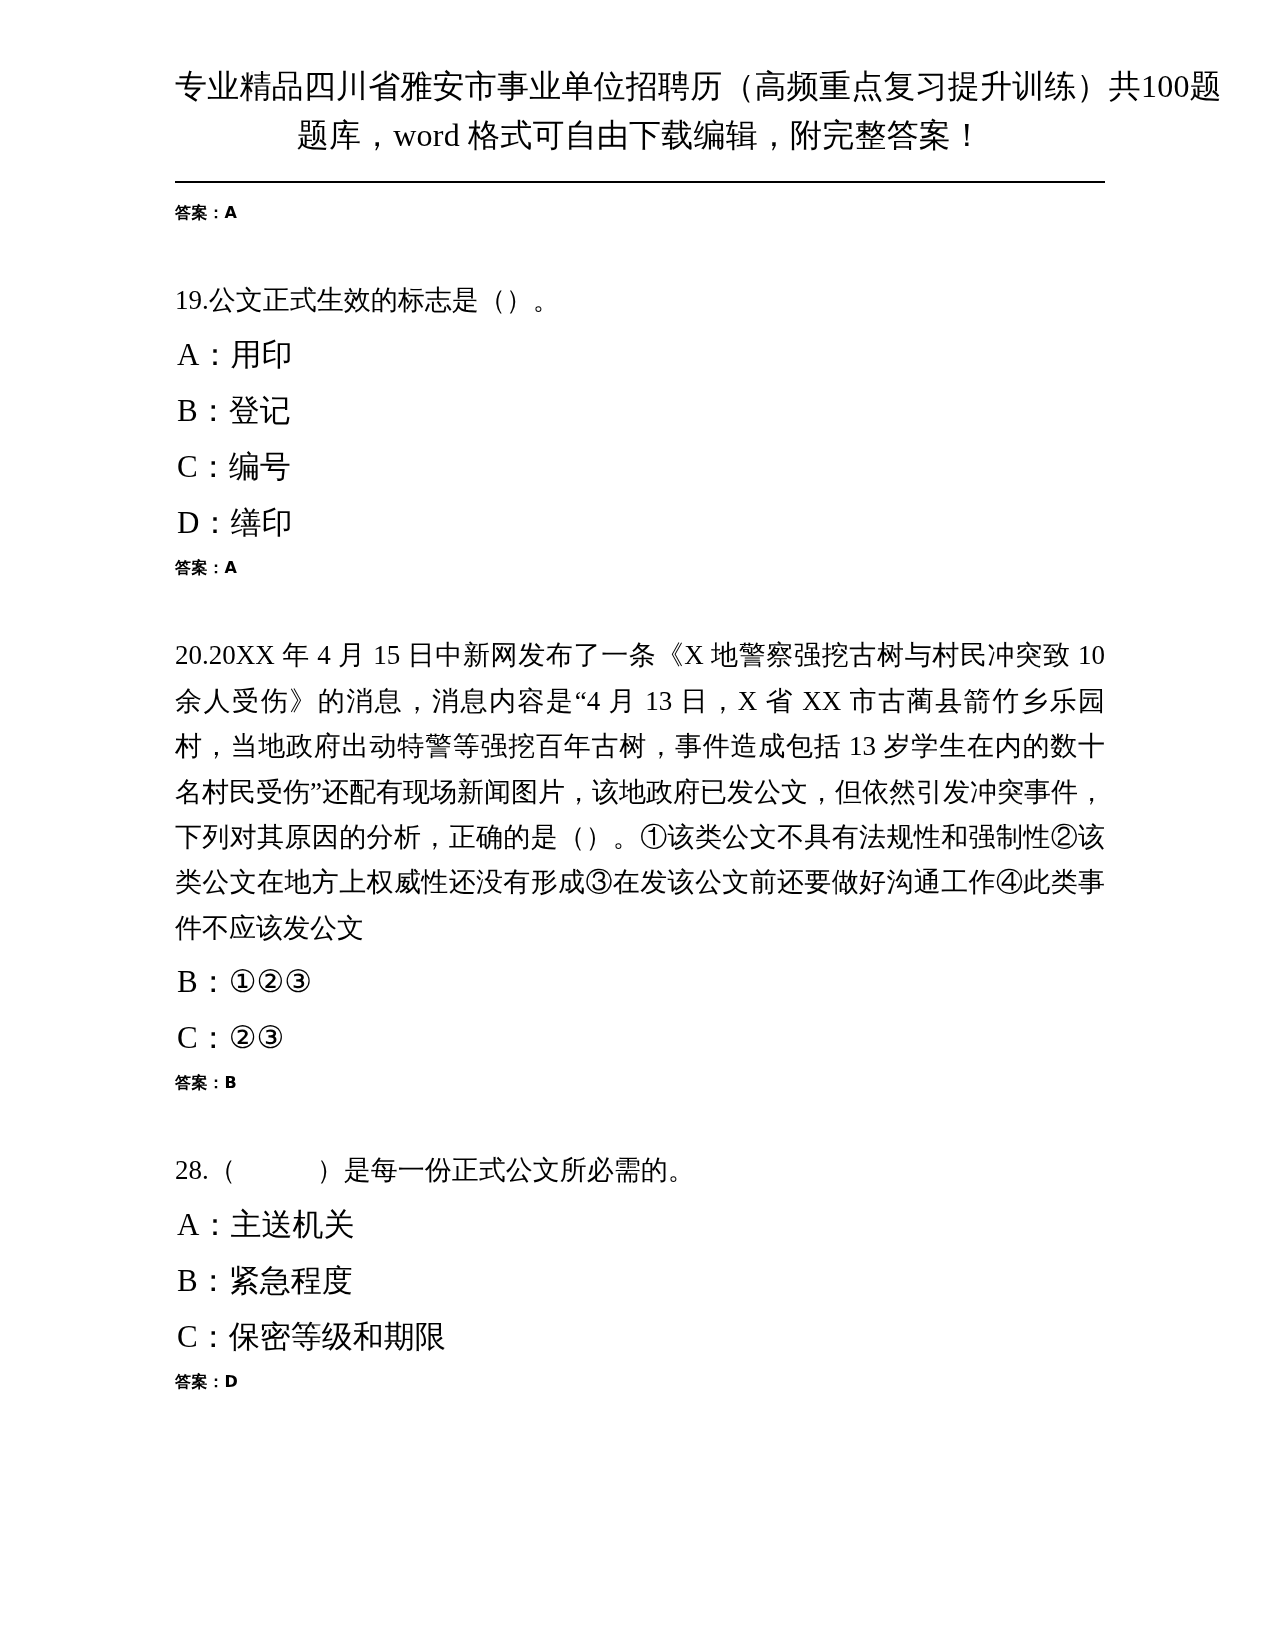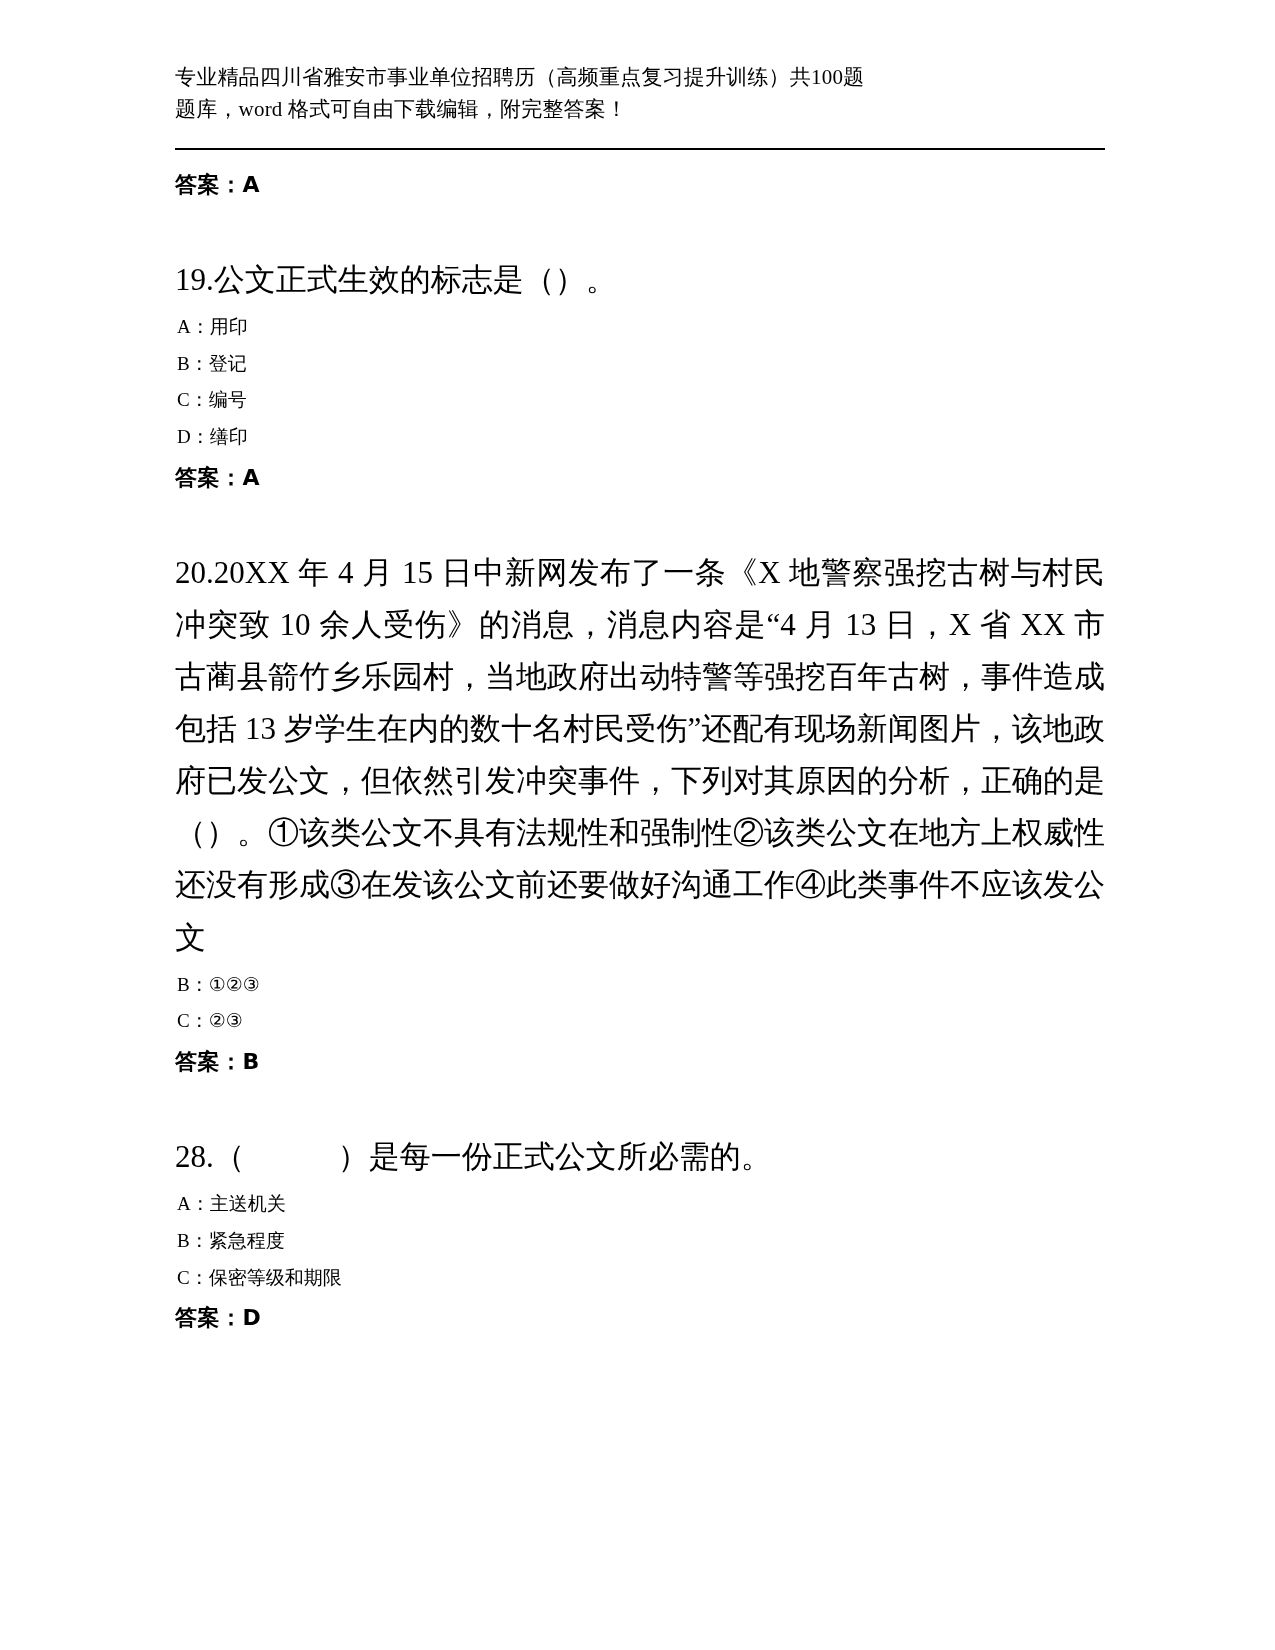--- a/index.html
+++ b/index.html
@@ -16,58 +16,58 @@
     overflow: hidden;
   }
   .page {
     box-sizing: border-box;
     width: 1275px;
     height: 1650px;
     padding: 62px 170px 0 175px;
   }
   
   .doc-header {
-    font-size: 21px;
+    font-size: 32px;
     line-height: 1.52;
     letter-spacing: 0.2px;
-    text-align: left;
+    text-align: center;
   }
   .doc-header .line {
     white-space: nowrap;
   }
   .header-rule {
     margin-top: 22px;
     border: none;
     border-top: 2.5px solid #000;
     height: 0;
   }
   
   .content {
     margin-top: 20px;
   }
   .answer {
     font-family: "DejaVu Sans", "Liberation Sans", sans-serif;
     font-weight: bold;
-    font-size: 22px;
+    font-size: 16px;
     letter-spacing: 0.5px;
     margin: 0;
     padding: 0;
   }
   .block {
     margin-top: 54px;
   }
   .q-text {
-    font-size: 31px;
+    font-size: 27px;
     line-height: 1.68;
     text-align: justify;
     text-justify: inter-ideograph;
     margin: 0;
   }
   .opt {
-    font-size: 19px;
+    font-size: 31px;
     line-height: 1.62;
     margin: 6px 0 0 0;
     padding-left: 2px;
   }
   .opt .lbl {
     font-family: "Liberation Serif", serif;
   }
   .ans-row {
     margin-top: 10px;
   }

